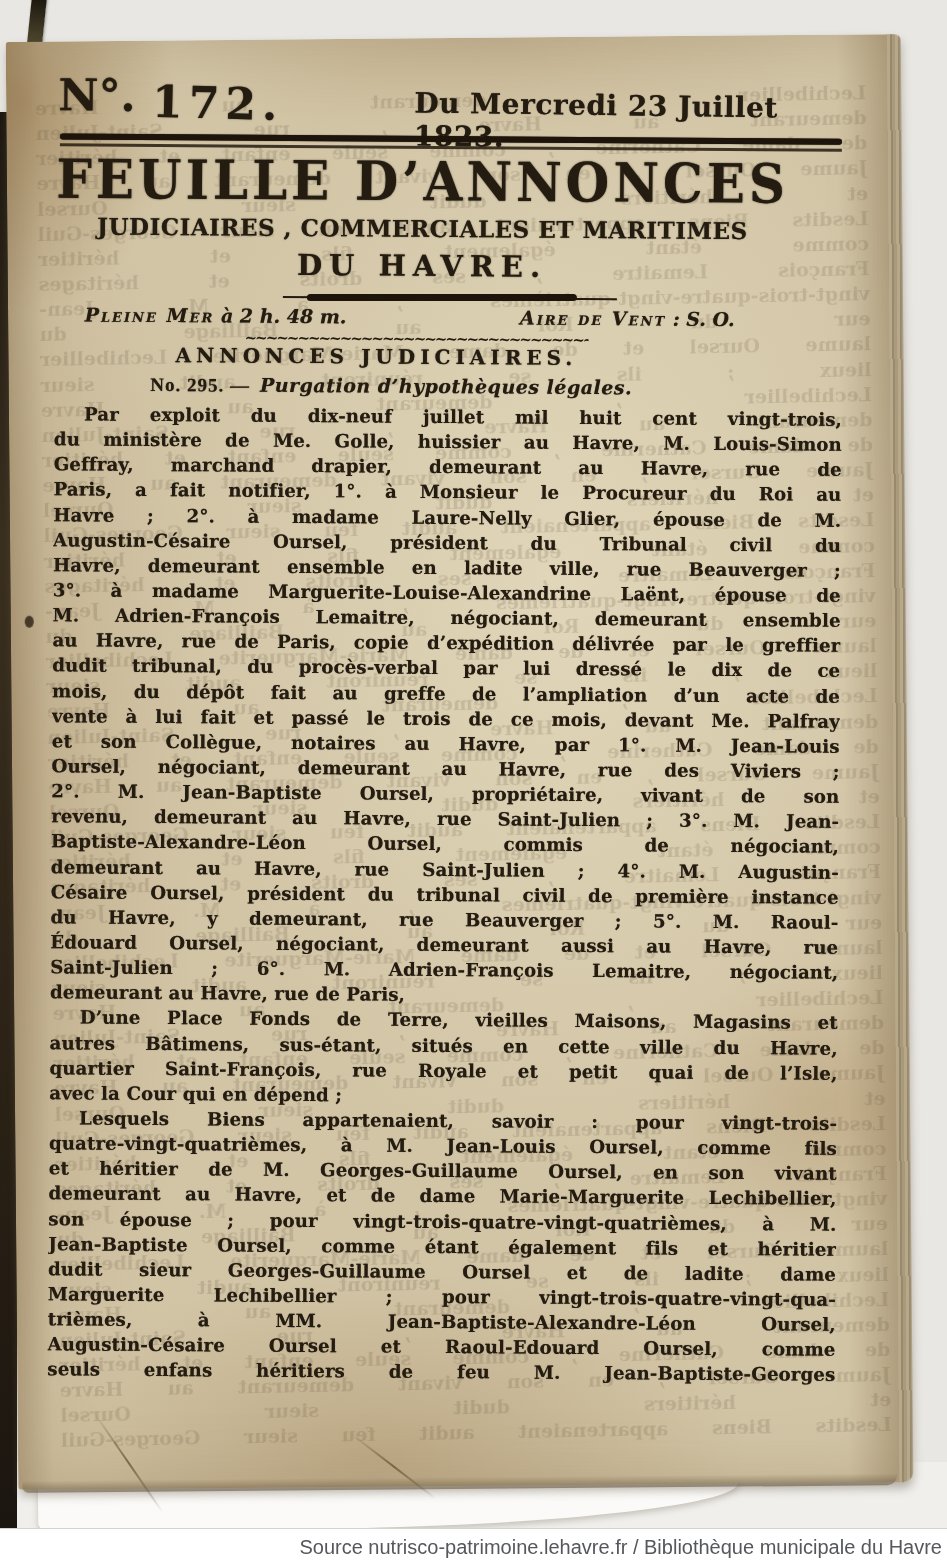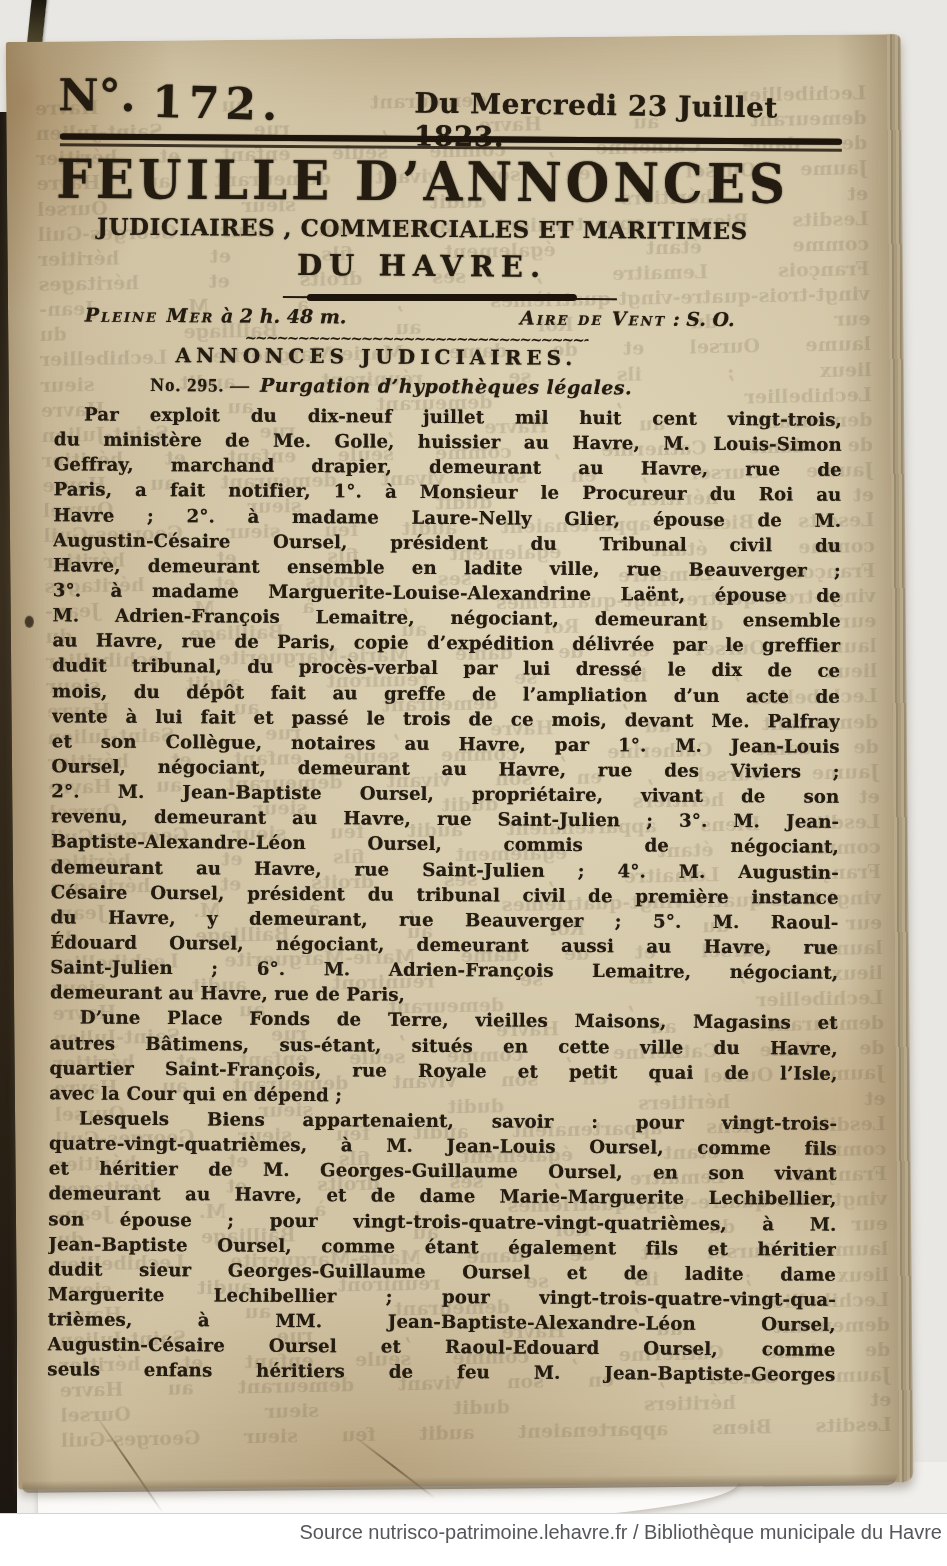--- a/index.html
+++ b/index.html
@@ -11,21 +11,21 @@
          font-family:"DejaVu Serif","Liberation Serif",serif;}
   
   .below-white{position:absolute;left:0;top:1462px;width:947px;height:104px;background:#f0efec;}
   .under-page{position:absolute;left:38px;top:1472px;width:700px;height:56px;background:#fbfaf8;
               border-radius:0 0 60% 14px/0 0 40px 10px;transform:rotate(-0.8deg);
               box-shadow:0 3px 6px rgba(120,110,90,.35);}
   .spine{position:absolute;left:0;top:112px;width:17px;height:1436px;
          background:linear-gradient(180deg,#1d1710,#3a2f1f 30%,#2a2115 70%,#1b1510);}
   .ribbon{position:absolute;left:25px;top:-8px;width:15px;height:142px;transform:rotate(6deg);
           background:linear-gradient(180deg,#14110a,#5d5436 45%,#23200f);box-shadow:1px 2px 3px rgba(0,0,0,.35);}
-  .footer-bar{position:absolute;left:0;bottom:0;width:947px;height:53px;background:#ffffff;
+  .footer-bar{position:absolute;left:0;bottom:0;width:947px;height:38px;background:#ffffff;
               border-top:1px solid #d5d3cd;text-align:right;}
   .footer-bar span{display:inline-block;padding-right:5px;line-height:36px;font-size:20px;
               color:var(--footer-ink);font-family:"Liberation Sans","DejaVu Sans",sans-serif;}
   
   .page{position:absolute;left:12px;top:38px;width:893px;height:1448px;transform:rotate(-0.5deg);
         transform-origin:50% 50%;border-radius:3px 6px 10px 4px;
         background-color:var(--paper);
         background-image:
           radial-gradient(ellipse 560px 860px at 62% 38%, rgba(238,228,202,.55), transparent 70%),
           radial-gradient(ellipse 260px 1100px at 0% 52%, rgba(150,120,80,.28), transparent 70%),

